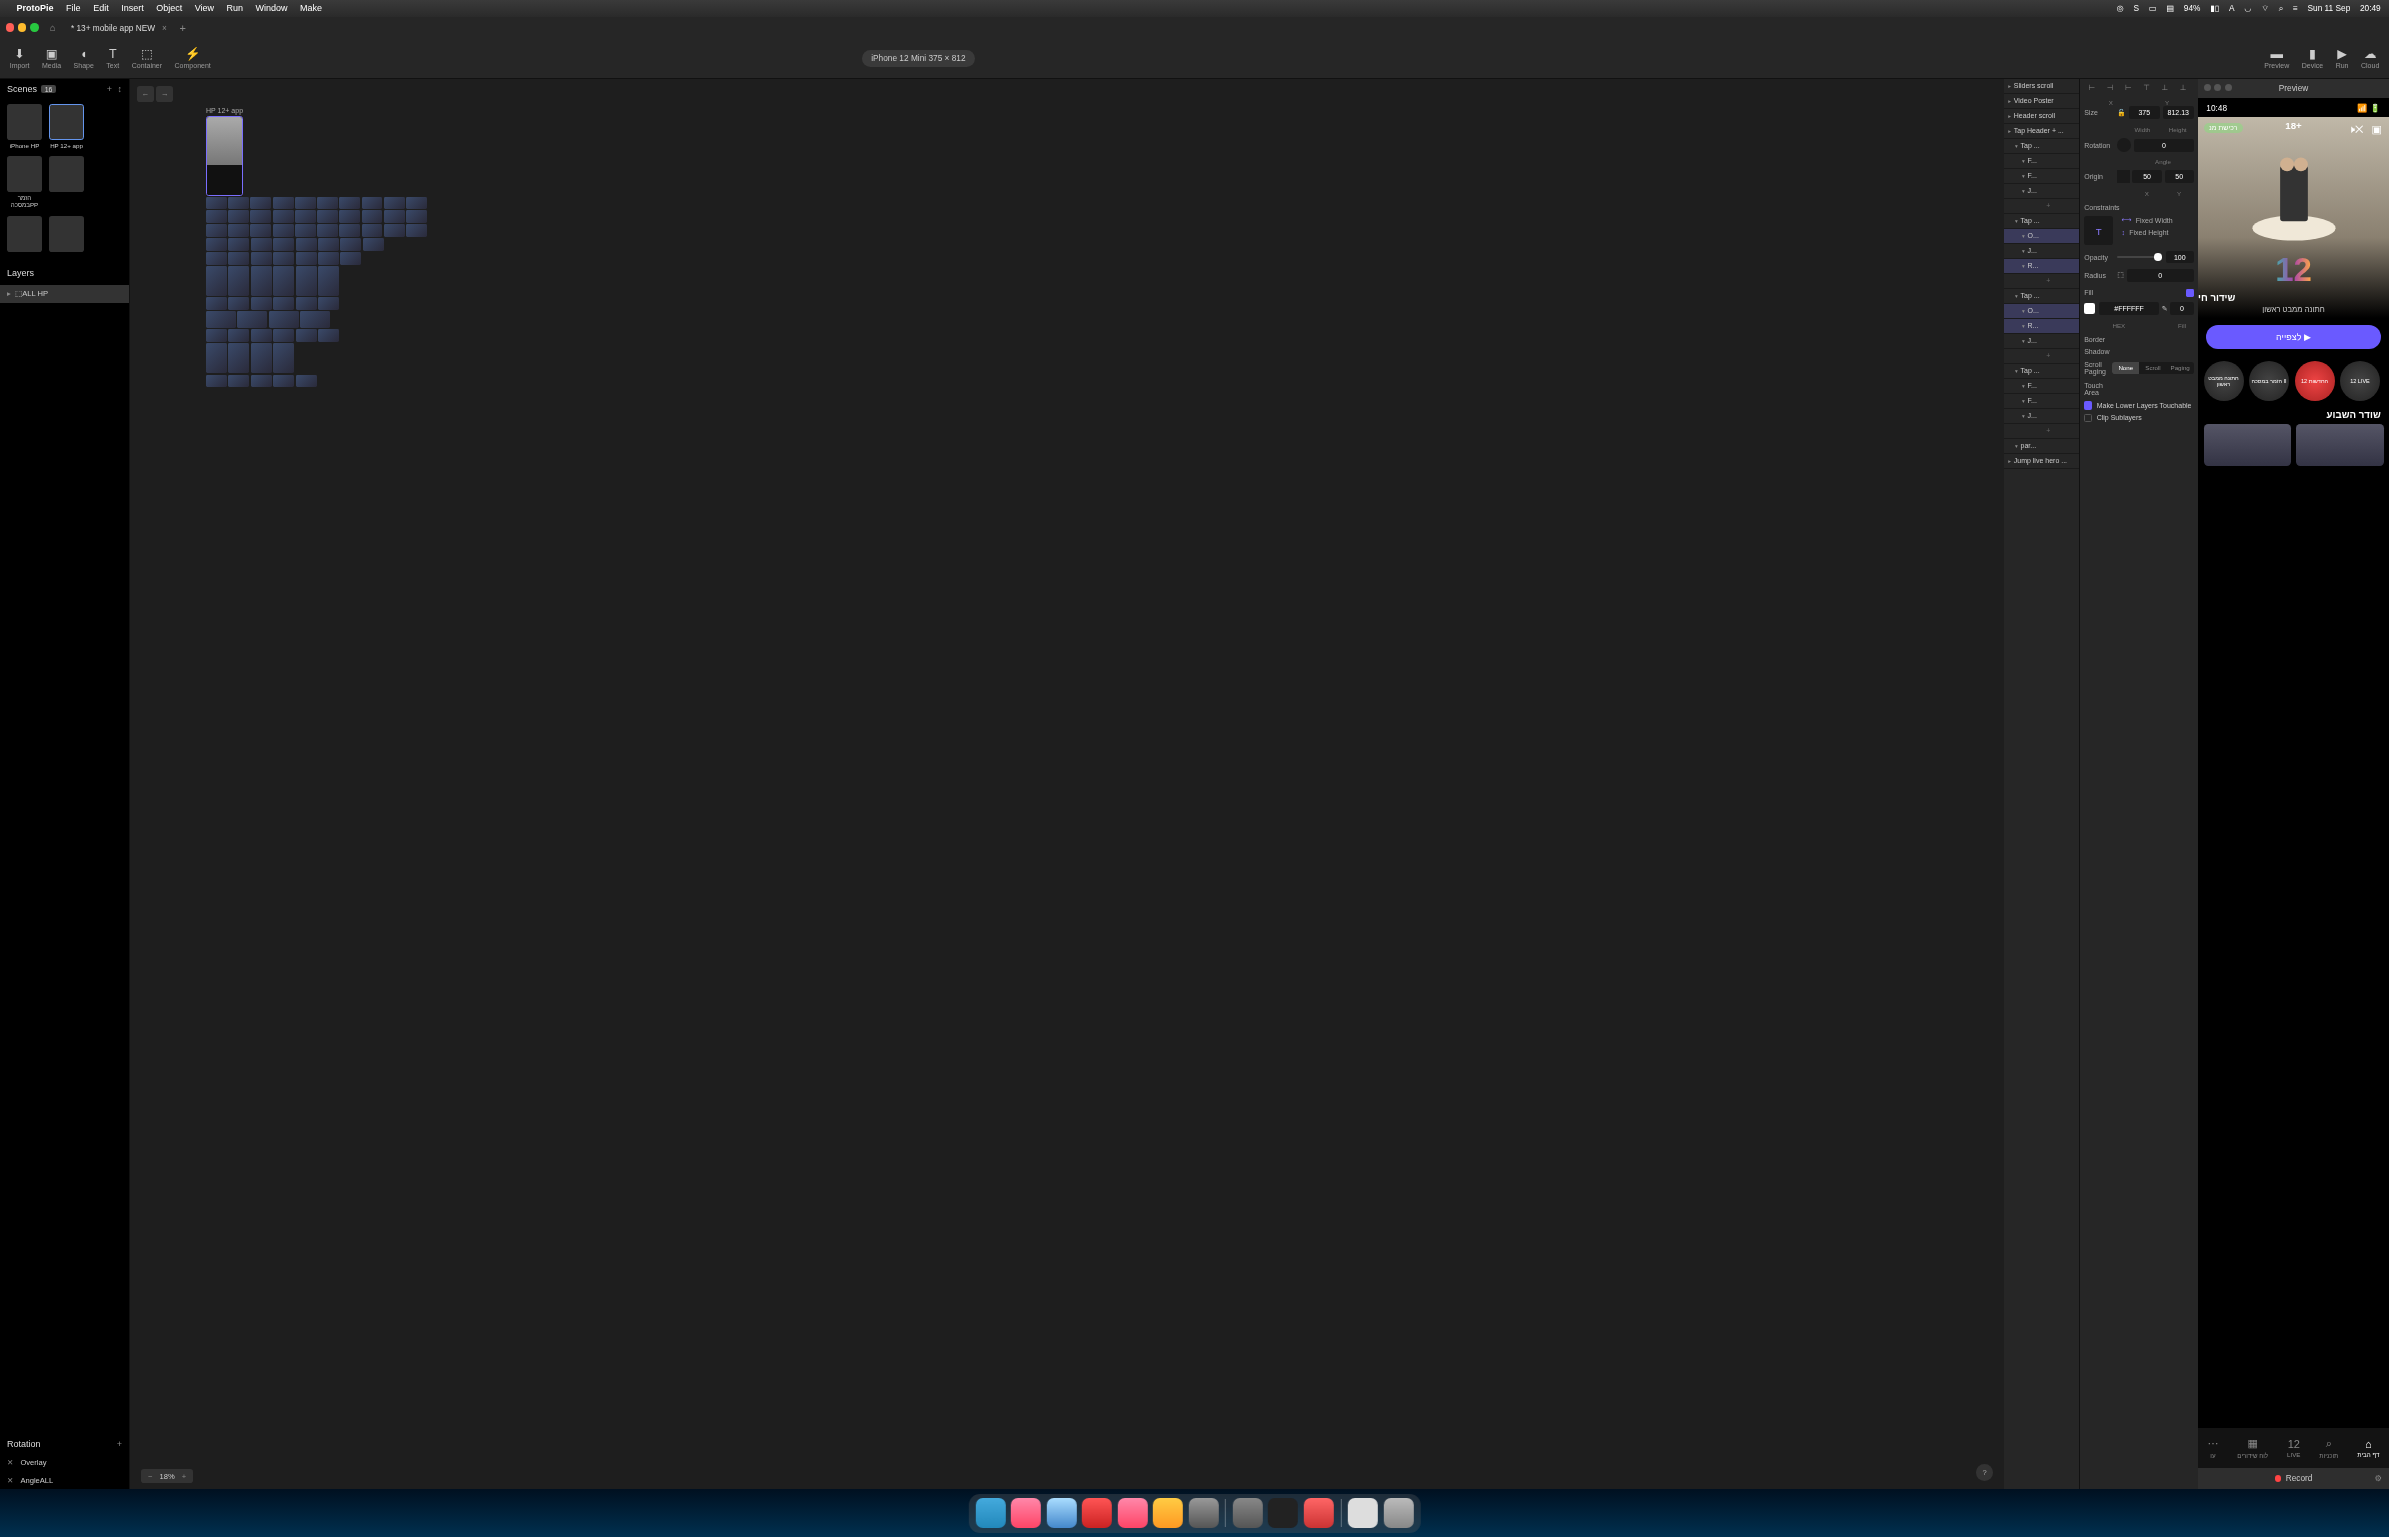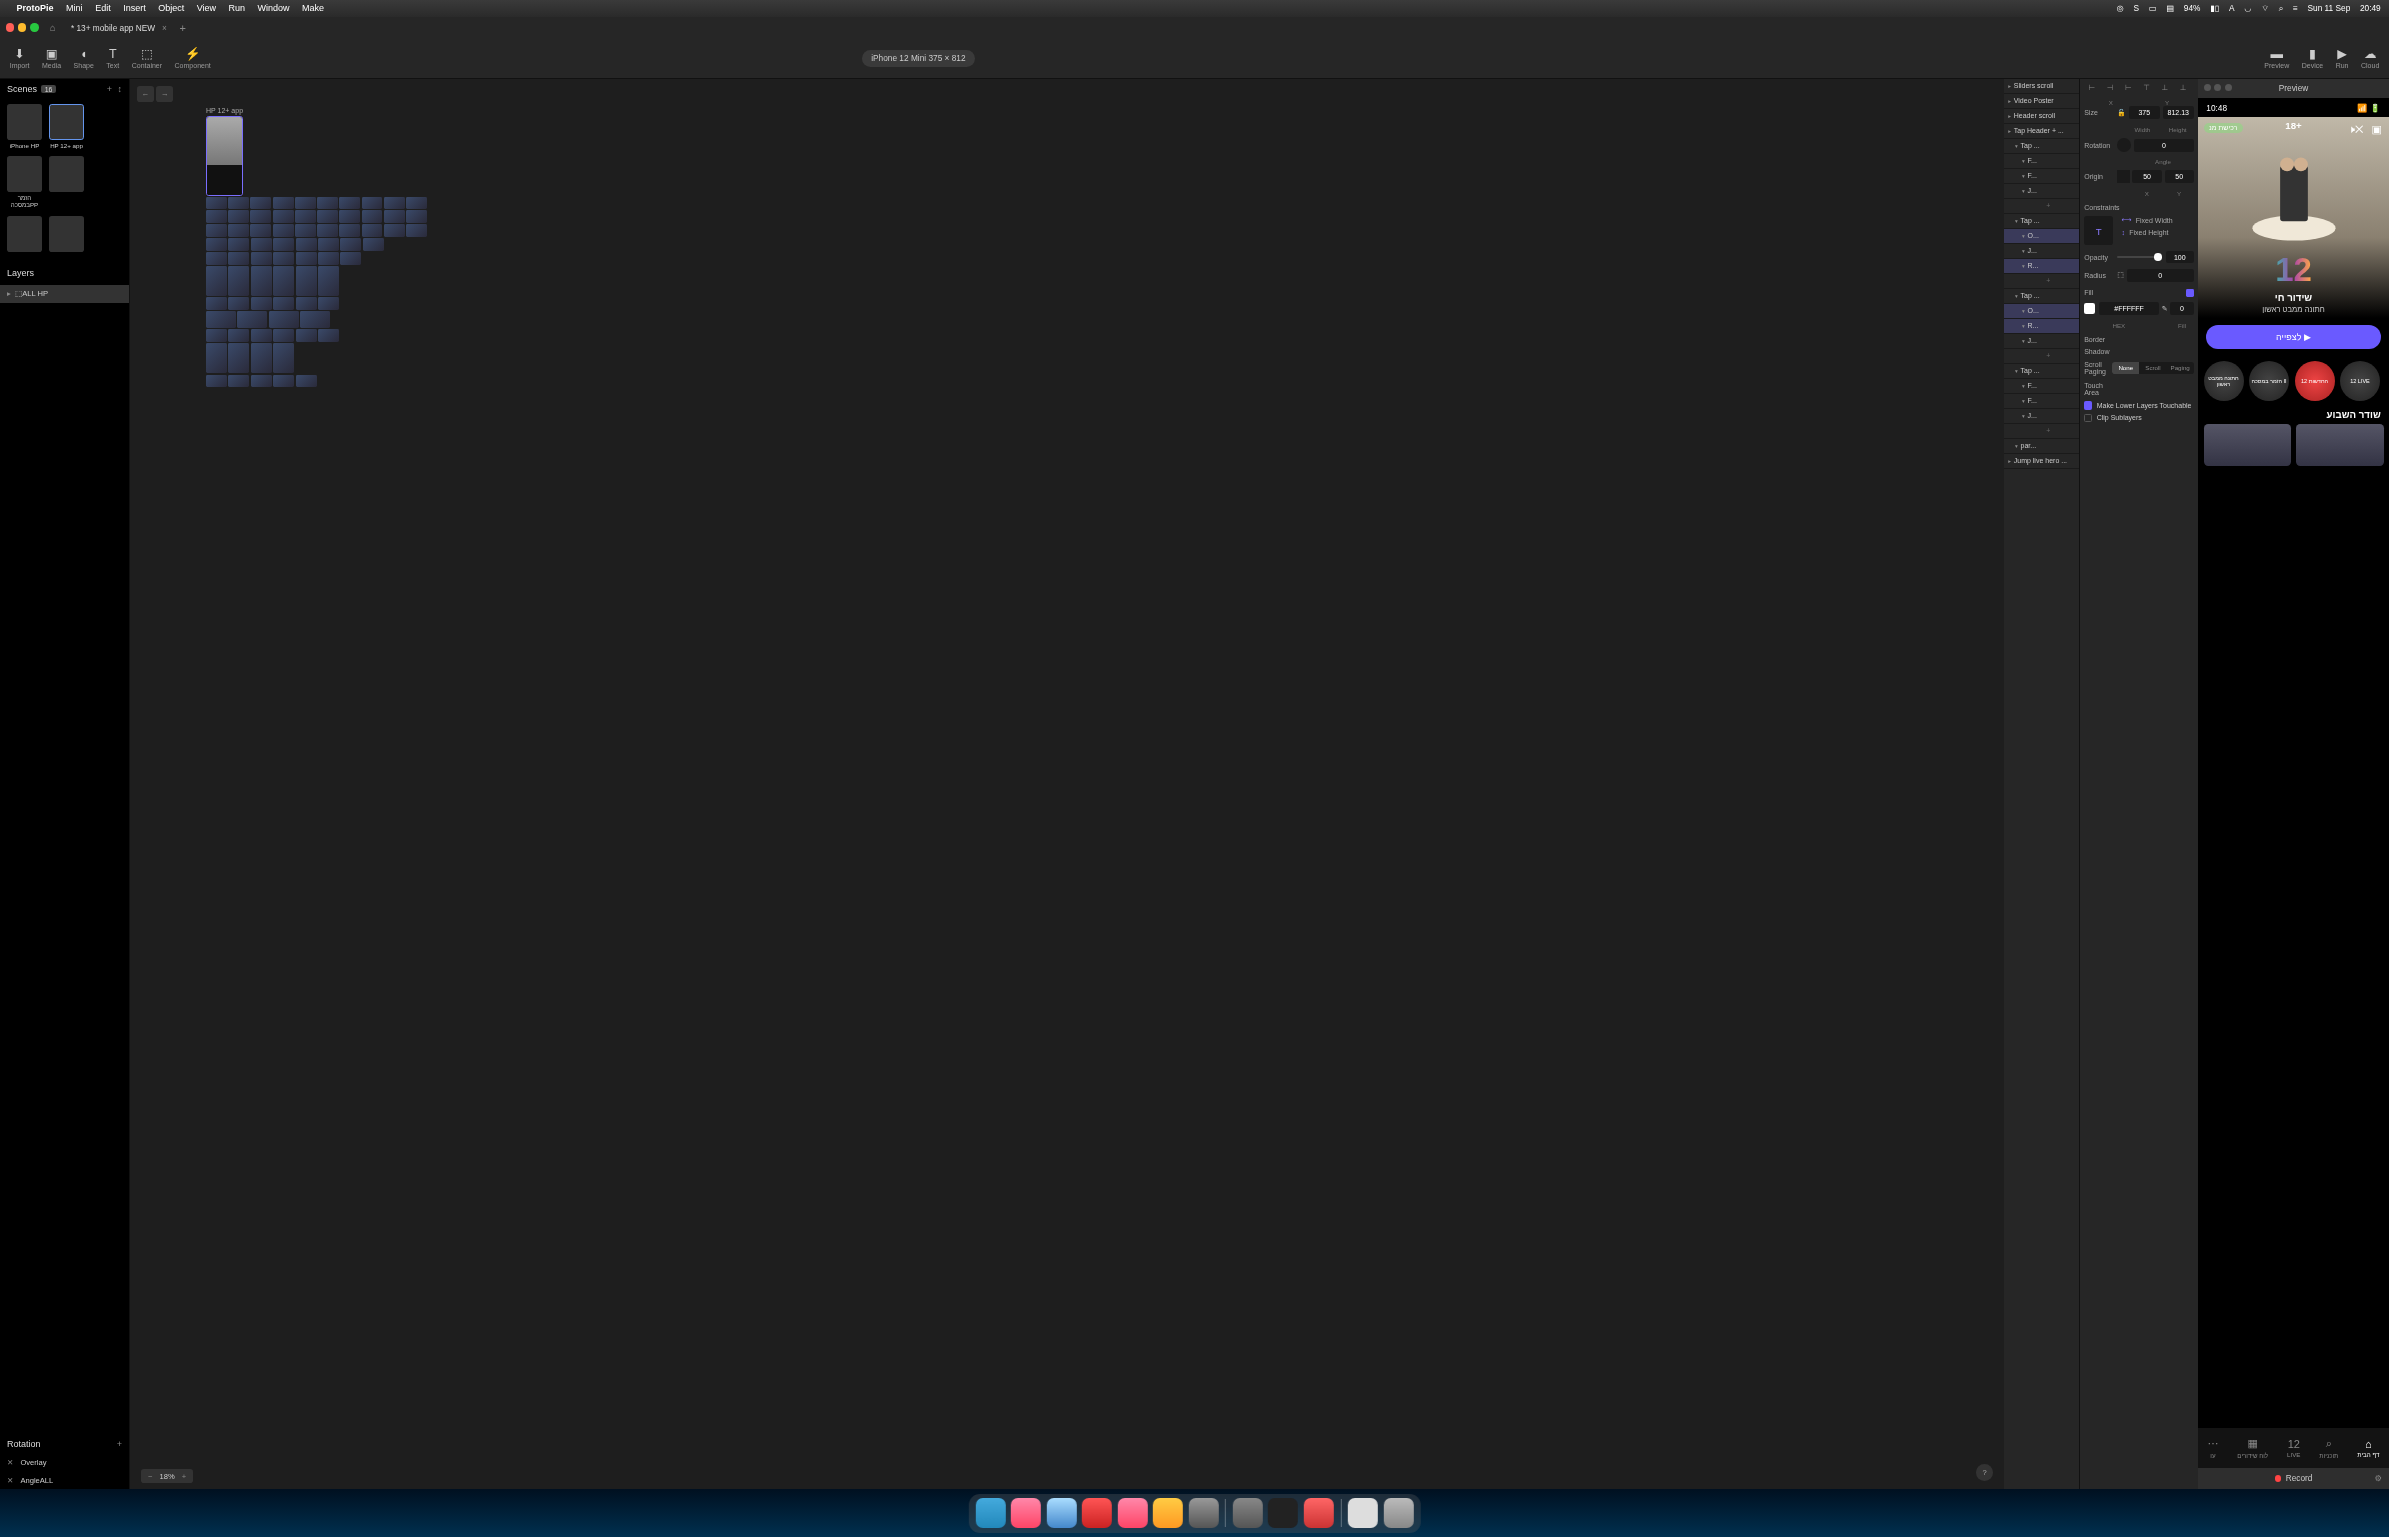--- a/index.html
+++ b/index.html
@@ -106,21 +106,21 @@
 .previewheader { height: 19.4px; display: flex; align-items: center; justify-content: center; font-size: 8.3px; color: #ccc; background: #2e2e2e; position: relative; }
 .previewheader .phtraffic { position: absolute; left: 5.5px; top: 5.5px; display: flex; gap: 3.5px; }
 .previewheader .phtraffic .d { width: 7px; height: 7px; border-radius: 50%; background: #555; }
 .phoneprev { flex: 1; background: #000; position: relative; overflow: hidden; }
 .statusbar { height: 19.4px; display: flex; align-items: center; justify-content: space-between; padding: 0 8.3px; color: #fff; font-size: 8.3px; background: #000; }
 .previewhero { height: 201px; background: linear-gradient(180deg, #c0b8a8 0%, #8a8070 60%, #000 100%); position: relative; }
 .herotop { position: absolute; top: 5.5px; right: 7px; display: flex; gap: 8.3px; color: #fff; font-size: 11px; }
 .herologo12 { position: absolute; top: 2.8px; left: 50%; transform: translateX(-50%); color: #fff; font-size: 9.7px; font-weight: 700; }
 .cake { position: absolute; top: 28px; left: 50%; transform: translateX(-50%); width: 97px; height: 97px; }
 .big12 { position: absolute; bottom: 29px; left: 50%; transform: translateX(-50%); font-size: 33px; font-weight: 800; background: linear-gradient(90deg,#4aa,#a4a,#fa4); -webkit-background-clip: text; color: transparent; }
-.herotitle { position: absolute; bottom: 15px; width: 100%; text-align: center; color: #fff; font-size: 9.7px; font-weight: 600; }
+.herotitle { position: absolute; bottom: 15px; width: 100%; color: #fff; font-size: 9.7px; font-weight: 600; }
 .herosub { position: absolute; bottom: 4.2px; width: 100%; text-align: center; color: #ccc; font-size: 7.6px; }
 .watchbtn { margin: 7px 8.3px; background: #6a5aff; color: #fff; border-radius: 14px; padding: 7px; text-align: center; font-size: 9px; }
 .circlerow { display: flex; gap: 5.5px; padding: 4.2px 5.5px; overflow: hidden; }
 .circ { width: 40px; height: 40px; border-radius: 50%; background: radial-gradient(#444,#222); flex-shrink: 0; display: flex; align-items: center; justify-content: center; font-size: 5.5px; color: #fff; text-align: center; }
 .sectitle { color: #fff; font-size: 9.7px; text-align: right; padding: 4.2px 8.3px; font-weight: 600; }
 .cardrow { display: flex; gap: 4.2px; padding: 0 5.5px; }
 .card { flex: 1; height: 42px; background: linear-gradient(#556,#334); border-radius: 4.2px; }
 .bottomtabs { position: absolute; bottom: 0; left: 0; right: 0; height: 40px; background: rgba(20,20,20,0.95); display: flex; justify-content: space-around; align-items: center; }
 .btab { display: flex; flex-direction: column; align-items: center; color: #888; font-size: 6.2px; gap: 1.4px; }
 .btab.act { color: #fff; }
@@ -140,21 +140,21 @@
 .dockicon.figma { background: #222; }
 .docksep { width: 0.7px; height: 28px; background: rgba(255,255,255,0.3); margin: 1.4px 1.4px; }
 .desktop-bg { position: absolute; bottom: 0; left: 0; right: 0; height: 48px; background: linear-gradient(#001020,#003050); z-index: -1; }
 </style>
 </head>
 <body>
 
 <div class="menubar">
   <span class="apple"></span>
   <span class="appname">ProtoPie</span>
-  <span class="menuitem">Mini</span>
+  <span class="menuitem">File</span>
   <span class="menuitem">Edit</span>
   <span class="menuitem">Insert</span>
   <span class="menuitem">Object</span>
   <span class="menuitem">View</span>
   <span class="menuitem">Run</span>
   <span class="menuitem">Window</span>
   <span class="menuitem">Make</span>
   <div class="sysright">
     <span>◎</span>
     <span>S</span>

